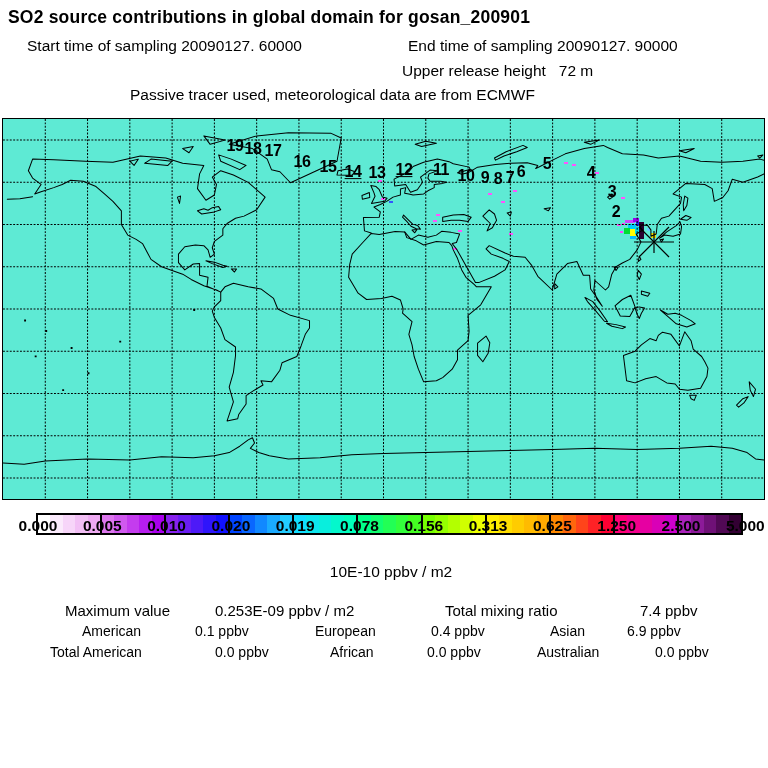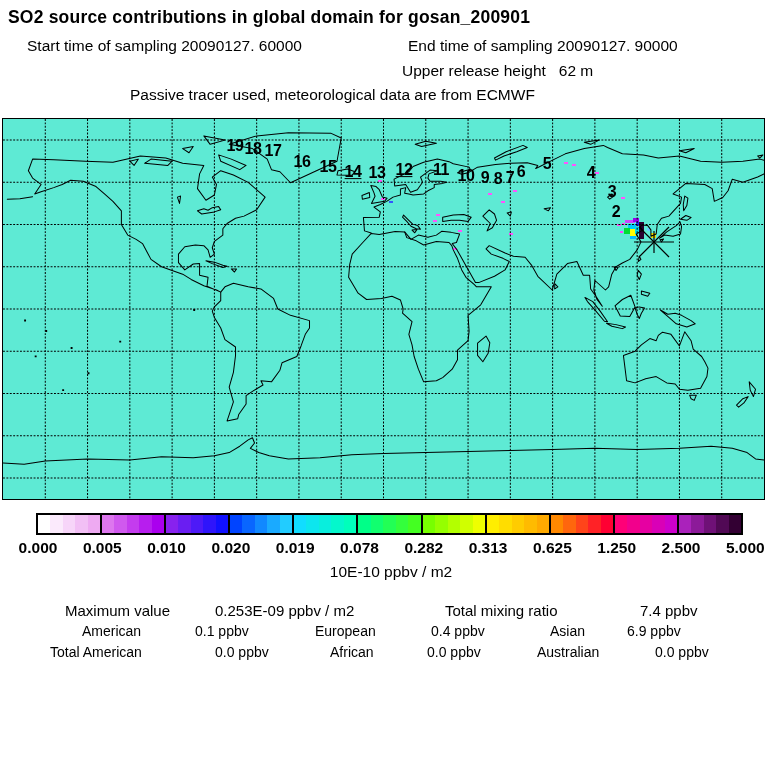--- a/index.html
+++ b/index.html
@@ -10,37 +10,37 @@
   .h2{font-size:15.5px;}
   .map{position:absolute;left:2px;top:118px;width:761px;height:380px;border:1.5px solid #000;background:#5eead4;}
   .map svg.base{position:absolute;left:0;top:0;width:100%;height:100%;z-index:2;}
   .cells{position:absolute;left:0;top:0;width:100%;height:100%;z-index:1;}
   .cell,.speck{position:absolute;}
   .traj{position:absolute;z-index:3;font-weight:700;font-size:16px;transform:translate(-50%,-55%);letter-spacing:-.5px;}
   .star{position:absolute;z-index:3;}
   .cbar{position:absolute;left:36px;top:513px;width:707px;height:22px;border:2px solid #000;display:flex;box-sizing:border-box;}
   .seg{flex:1 1 0;height:100%;}
   .seg + .seg{border-left:2px solid #000;}
-  .ticksrow{position:absolute;left:0;top:539px;width:630px;height:17px;}
+  .ticksrow{position:absolute;left:0;top:517px;width:630px;height:17px;}
   .tick{position:absolute;transform:translateX(-50%);font-weight:700;font-size:15.5px;white-space:nowrap;}
   .unit{position:absolute;left:0;top:563px;width:768px;text-align:center;font-size:15.5px;padding-left:14px;box-sizing:border-box;}
   .stats{position:absolute;left:0;top:0;width:768px;}
   .stat{position:absolute;white-space:pre;}
   .s1{font-size:15px;}
   .s2{font-size:14px;}
 </style>
 </head>
 <body>
 
 <div class="page">
 
   <span class="hdr title" style="left:8px;top:8px">SO2 source contributions in global domain for gosan_200901</span>
   <span class="hdr h2" style="left:27px;top:37px">Start time of sampling 20090127. 60000</span>
   <span class="hdr h2" style="left:408px;top:37px">End time of sampling 20090127. 90000</span>
-  <span class="hdr h2" style="left:402px;top:62px">Upper release height   62 m</span>
+  <span class="hdr h2" style="left:402px;top:62px">Upper release height   72 m</span>
   <span class="hdr h2" style="left:130px;top:86px">Passive tracer used, meteorological data are from ECMWF</span>
 
   <div class="map">
     <div class="cells" id="cells">
         <div class="cell" style="left: 622px; top: 101px; width: 10px; height: 3px; background: rgb(204, 68, 255);"></div>
         <div class="cell" style="left: 630px; top: 99px; width: 6px; height: 4px; background: rgb(153, 0, 238);"></div>
         <div class="cell" style="left: 625px; top: 105px; width: 8px; height: 5px; background: rgb(0, 204, 255);"></div>
         <div class="cell" style="left: 633px; top: 103px; width: 4px; height: 4px; background: rgb(34, 51, 255);"></div>
         <div class="cell" style="left: 621px; top: 109px; width: 6px; height: 6px; background: rgb(0, 221, 51);"></div>
         <div class="cell" style="left: 627px; top: 110px; width: 6px; height: 7px; background: rgb(255, 255, 0);"></div>
@@ -162,21 +162,21 @@
       <div class="seg" style="background: linear-gradient(to right, rgb(255, 0, 119) 0%, rgb(255, 0, 119) 20%, rgb(242, 0, 140) 20%, rgb(242, 0, 140) 40%, rgb(230, 0, 162) 40%, rgb(230, 0, 162) 60%, rgb(217, 0, 183) 60%, rgb(217, 0, 183) 80%, rgb(204, 0, 204) 80%, rgb(204, 0, 204) 100%);"></div>
       <div class="seg" style="background: linear-gradient(to right, rgb(170, 34, 187) 0%, rgb(170, 34, 187) 20%, rgb(140, 26, 153) 20%, rgb(140, 26, 153) 40%, rgb(111, 17, 119) 40%, rgb(111, 17, 119) 60%, rgb(81, 9, 85) 60%, rgb(81, 9, 85) 80%, rgb(51, 0, 51) 80%, rgb(51, 0, 51) 100%);"></div>
     </div>
   <div class="ticksrow" id="ticks">
       <span class="tick" style="left: 38px;">0.000</span>
       <span class="tick" style="left: 102.3px;">0.005</span>
       <span class="tick" style="left: 166.6px;">0.010</span>
       <span class="tick" style="left: 230.9px;">0.020</span>
       <span class="tick" style="left: 295.2px;">0.019</span>
       <span class="tick" style="left: 359.5px;">0.078</span>
-      <span class="tick" style="left: 423.8px;">0.282</span>
+      <span class="tick" style="left: 423.8px;">0.156</span>
       <span class="tick" style="left: 488.1px;">0.313</span>
       <span class="tick" style="left: 552.4px;">0.625</span>
       <span class="tick" style="left: 616.7px;">1.250</span>
       <span class="tick" style="left: 681px;">2.500</span>
       <span class="tick" style="left: 745.3px;">5.000</span>
     </div>
   <div class="unit">10E-10 ppbv / m2</div>
 
   <div class="stats" id="stats">
       <span class="stat s1" style="left: 65px; top: 602px;">Maximum value</span>

